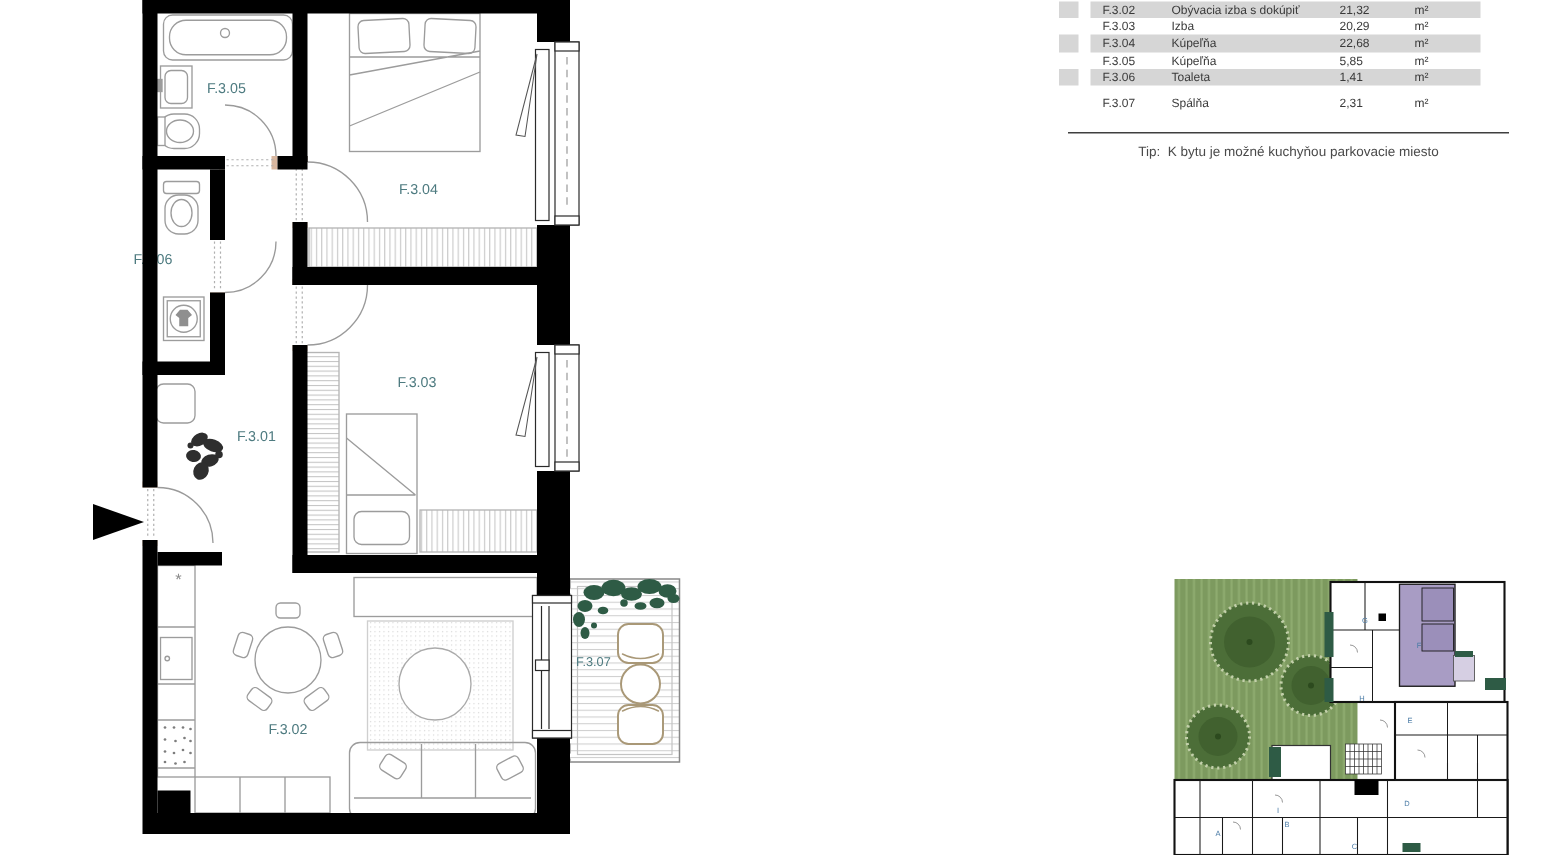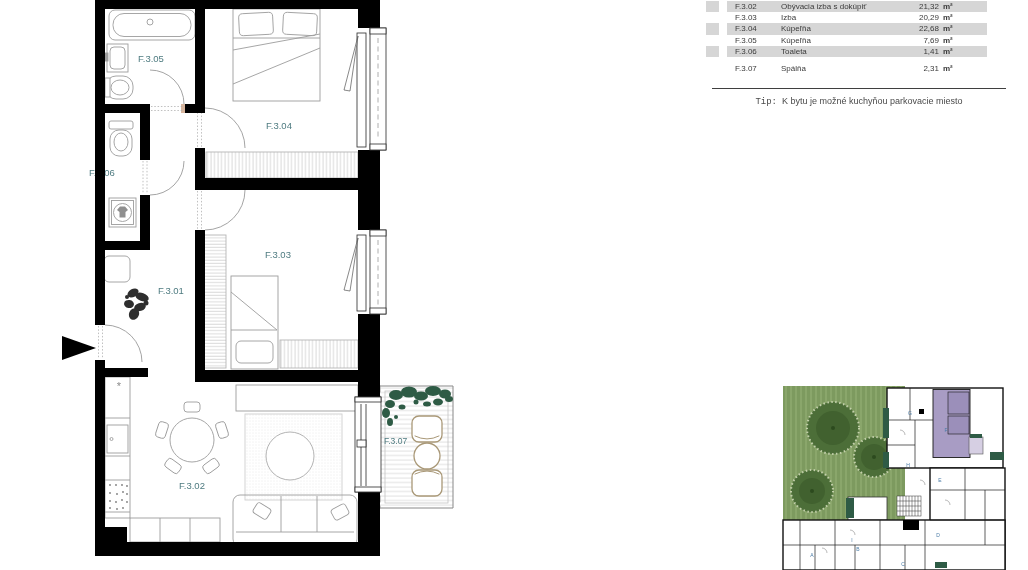--- a/index.html
+++ b/index.html
@@ -9,26 +9,26 @@
   }
   
   .legend{position:absolute;left:727px;top:1px;width:260px;font-size:8px;color:#3a3a3a;}
   .legend-row{position:relative;display:flex;align-items:center;height:11.2px;line-height:11.2px;}
   .legend-row.shaded{background:#d6d6d6;}
   .legend-row.shaded::before{
     content:"";position:absolute;left:-21px;top:0;width:13px;height:100%;background:#d6d6d6;
   }
   .cell-code{margin-left:8px;width:46px;flex:0 0 auto;}
   .cell-name{flex:1 1 auto;}
-  .cell-area{width:46px;flex:0 0 auto;text-align:right;}
-  .cell-unit{width:44px;flex:0 0 auto;padding-left:4px;font-weight:bold;}
+  .cell-area{width:46px;flex:0 0 auto;text-align:left;}
+  .cell-unit{width:44px;flex:0 0 auto;padding-left:4px;}
   .balcony-row{position:absolute;left:727px;top:62px;width:260px;height:12px;display:flex;align-items:center;font-size:8px;color:#3a3a3a;}
   .divider{position:absolute;left:712px;top:88px;width:294px;border-top:1.4px solid #3f3f3f;}
   .tip{position:absolute;left:712px;top:96px;width:294px;text-align:center;font-size:9px;color:#4a4a4a;}
-  .tip .tip-label{margin-right:5px;font-family:Liberation Mono, monospace;}
+  .tip .tip-label{margin-right:5px;}
   svg text{font-family:"Liberation Sans",sans-serif;}
 </style>
 </head>
 <body>
 
 <svg width="520" height="570" viewBox="0 0 520 570" style="position:absolute;left:0;top:0;">
   <defs>
     <pattern id="hatchV" width="3.5" height="8" patternUnits="userSpaceOnUse">
       <path d="M1,0 V8" stroke="#c4c4c4" stroke-width="0.7"></path>
     </pattern>
@@ -309,21 +309,21 @@
   </div>
   <div class="legend-row shaded">
     <span class="cell-code">F.3.04</span>
     <span class="cell-name">Kúpeľňa</span>
     <span class="cell-area">22,68</span>
     <span class="cell-unit">m²</span>
   </div>
   <div class="legend-row">
     <span class="cell-code">F.3.05</span>
     <span class="cell-name">Kúpeľňa</span>
-    <span class="cell-area">7,69</span>
+    <span class="cell-area">5,85</span>
     <span class="cell-unit">m²</span>
   </div>
   <div class="legend-row shaded">
     <span class="cell-code">F.3.06</span>
     <span class="cell-name">Toaleta</span>
     <span class="cell-area">1,41</span>
     <span class="cell-unit">m²</span>
   </div>
 </div>
 

